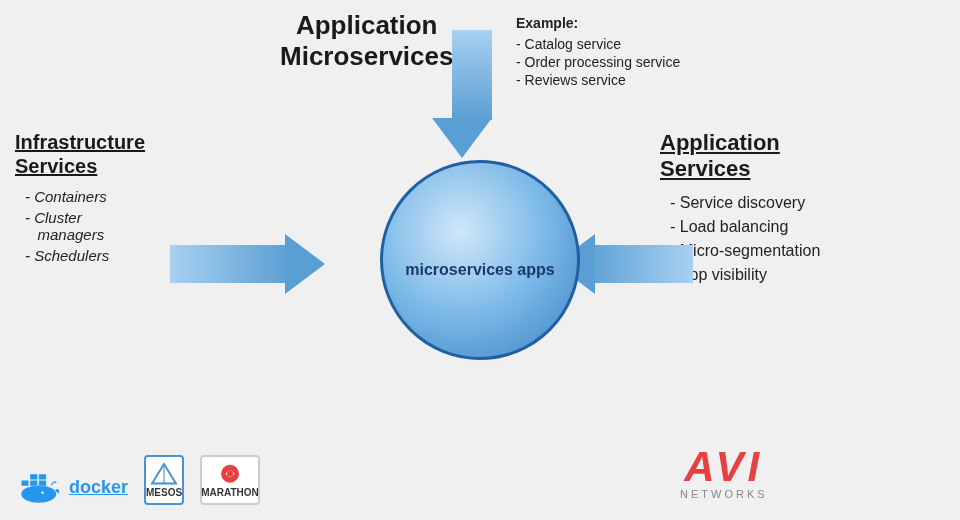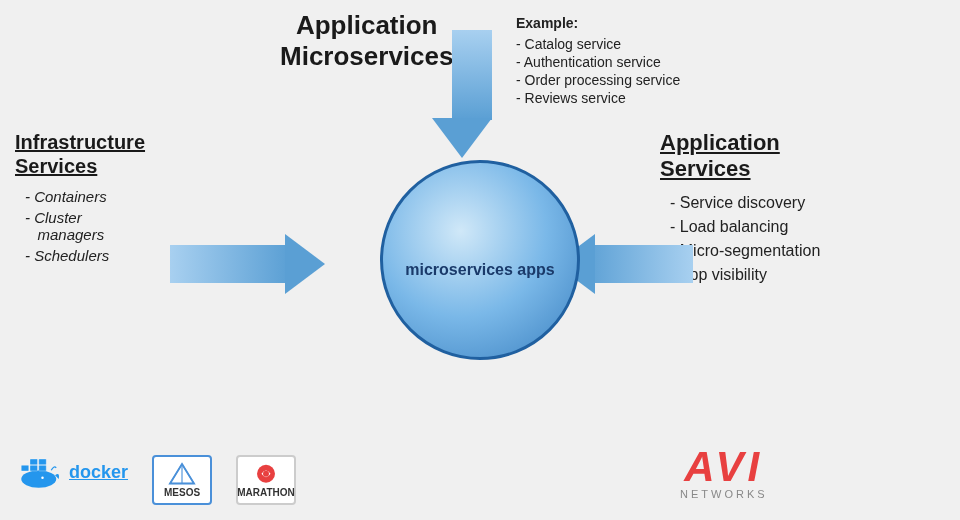--- a/index.html
+++ b/index.html
@@ -217,22 +217,22 @@
     .app-services-list li::before {
       content: '-  ';
     }
 
     
     .logos-area {
       position: absolute;
       bottom: 15px;
       left: 15px;
       display: flex;
-      align-items: flex-start;
-      gap: 24px;
+      align-items: flex-end;
+      gap: 16px;
     }
 
     
     .docker-logo {
       display: flex;
       align-items: center;
       gap: 4px;
     }
 
     .docker-whale {
@@ -242,21 +242,21 @@
 
     .docker-text {
       font-size: 18px;
       font-weight: bold;
       color: #2496ed;
       text-decoration: underline;
     }
 
     
     .mesos-box {
-      width: 60px;
+      width: 40px;
       height: 50px;
       border: 2px solid #4a90d9;
       display: flex;
       flex-direction: column;
       align-items: center;
       justify-content: center;
       border-radius: 4px;
       background: white;
     }
 
@@ -329,21 +329,20 @@
     <div class="top-title">
       <span>Application</span><br>
       <span>Microservices</span>
     </div>
   </div>
 
   <div class="example-box">
     <div class="example-title">Example:</div>
     <ul class="example-list">
       <li>Catalog service</li>
-      <li>Authentication service</li>
       <li>Order processing service</li>
       <li>Reviews service</li>
     </ul>
   </div>
 
   <div class="arrow-top-body"></div>
   <div class="arrow-top-head"></div>
 
   <div class="arrow-left-body"></div>
   <div class="arrow-left-head"></div>

